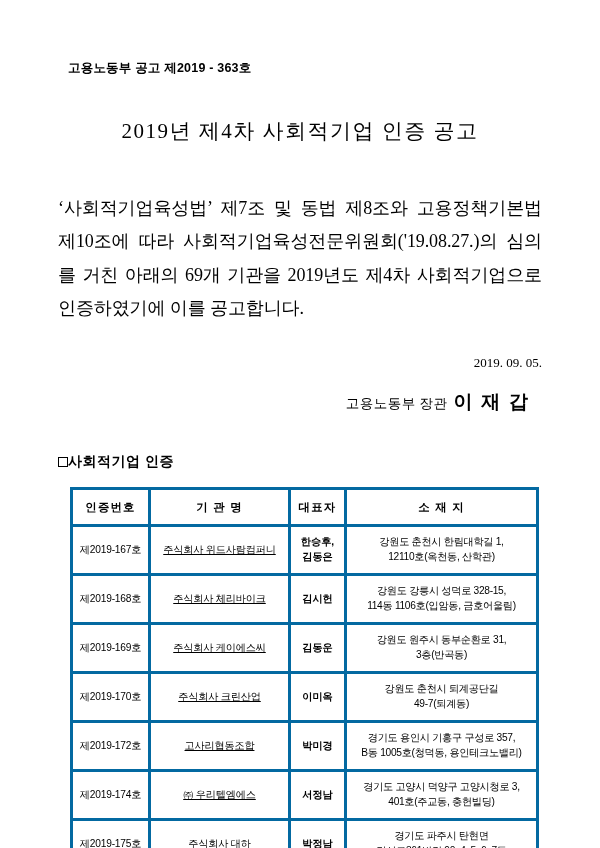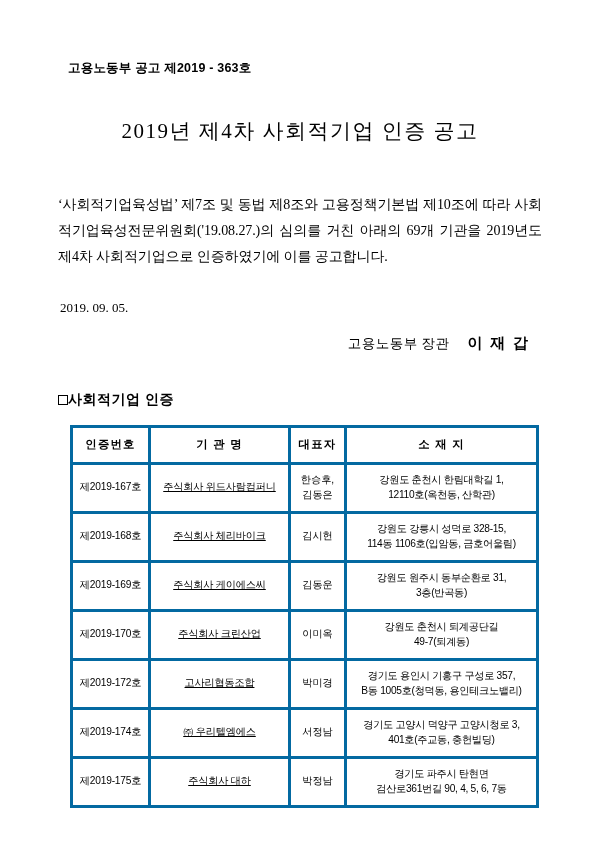--- a/index.html
+++ b/index.html
@@ -31,44 +31,45 @@
   }
   .doc-title {
     text-align: center;
     font-family: "Liberation Serif", "DejaVu Serif", serif;
     font-weight: normal;
     font-size: 21px;
     letter-spacing: 1.5px;
     margin: 40px 0 0 0;
   }
   .body-para {
-    font-size: 14px;
+    font-size: 18px;
     line-height: 1.85;
     margin: 47px 0 0 0;
     text-align: justify;
     letter-spacing: -0.1px;
   }
   .date-line {
     font-size: 13px;
     margin: 30px 0 0 2px;
+    text-align: right;
   }
   .signature {
     margin: 18px 0 0 0;
     text-align: right;
     padding-right: 12px;
     font-size: 13.5px;
   }
   .signature .ministry {
     letter-spacing: 0.5px;
   }
   .signature .minister-name {
     font-weight: bold;
-    font-size: 15px;
+    font-size: 19px;
     letter-spacing: 2px;
-    margin-left: 18px;
+    margin-left: 6px;
   }
   .section-head {
     margin: 38px 0 0 0;
     display: flex;
     align-items: center;
     font-family: "Liberation Sans", "DejaVu Sans", sans-serif;
     font-weight: bold;
     font-size: 14px;
     letter-spacing: 0.5px;
   }
@@ -97,21 +98,21 @@
   }
   table.cert-table th {
     font-weight: bold;
     font-size: 11.4px;
     letter-spacing: 1.2px;
     height: 26px;
     padding: 4px 2px;
   }
   table.cert-table td.num { letter-spacing: -0.2px; }
   table.cert-table td.org { letter-spacing: -0.2px; text-decoration: underline; }
-  table.cert-table td.rep { letter-spacing: 0px; }
+  table.cert-table td.rep { letter-spacing: 0px; font-weight: bold; }
   table.cert-table td.addr { letter-spacing: -0.3px; padding-left: 4px; padding-right: 4px; }
   col.c1 { width: 78px; }
   col.c2 { width: 140px; }
   col.c3 { width: 56px; }
   col.c4 { width: 192px; }
   tr.row-tall td { height: 36px; }
 </style>
 </head>
 <body>
 

